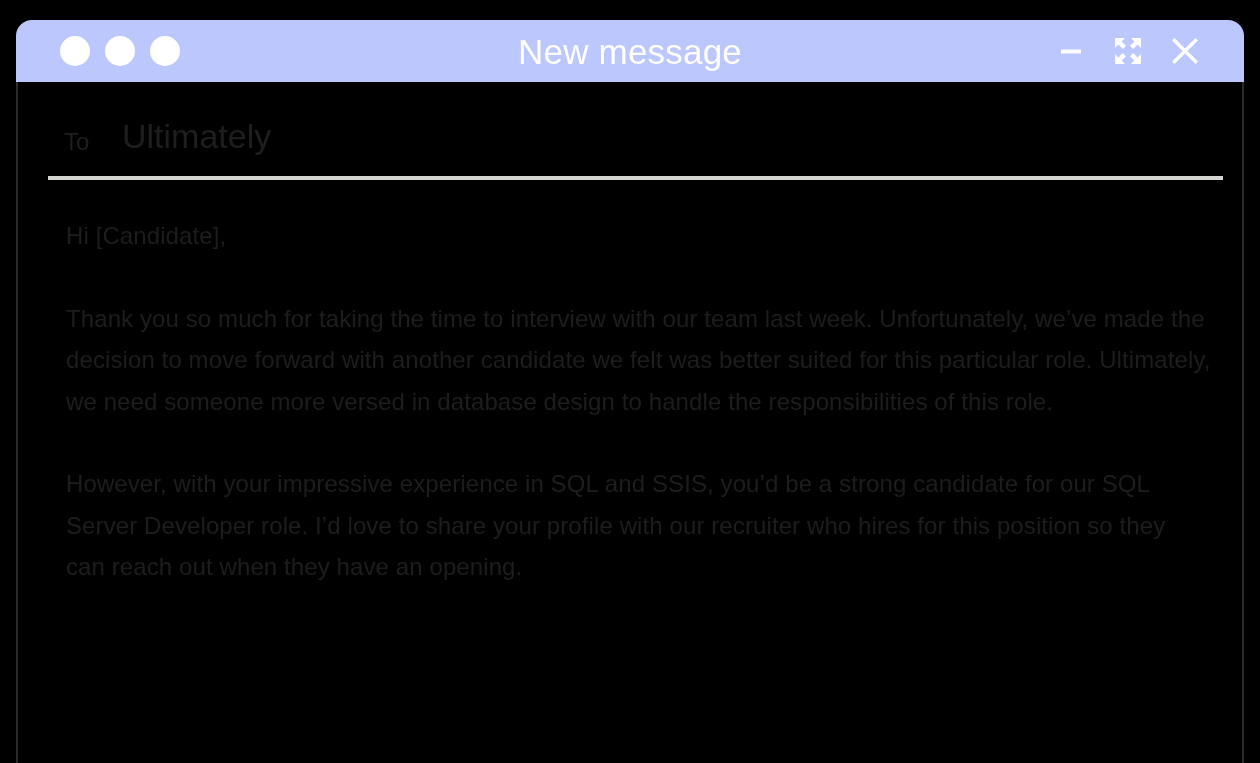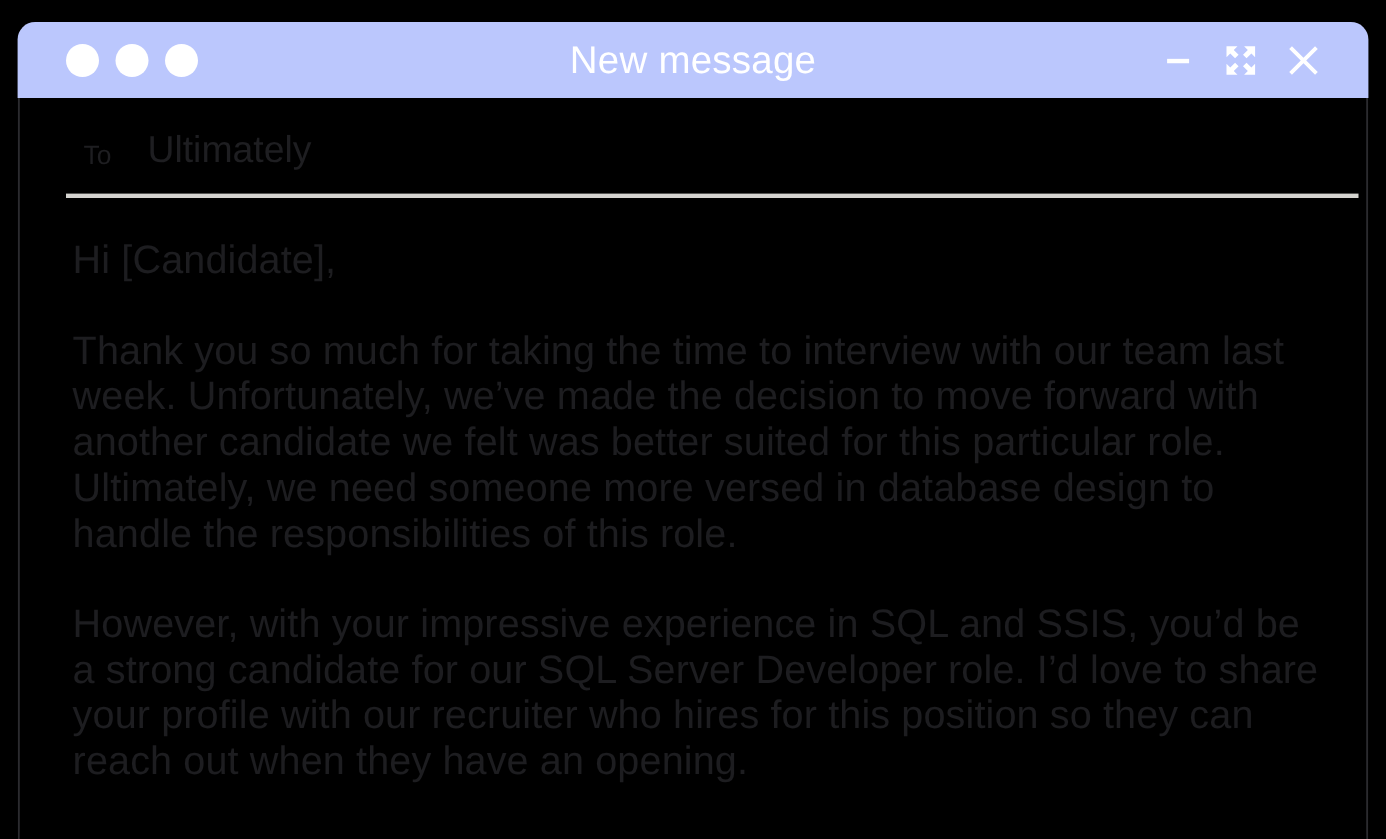--- a/index.html
+++ b/index.html
@@ -28,21 +28,21 @@
     border-top-left-radius: 16px;
     border-top-right-radius: 16px;
   }
 
   
   #title-bar {
     position: absolute;
     left: -2px;
     top: 0;
     width: 1228px;
-    height: 69px;
+    height: 62px;
     background: #bbc7fd;
     border-top-left-radius: 16px;
     border-top-right-radius: 16px;
     box-sizing: border-box;
   }
 
   .traffic-lights {
     position: absolute;
     left: 44px;
     top: 50%;
@@ -89,21 +89,21 @@
     display: flex;
     align-items: center;
     justify-content: center;
     cursor: pointer;
   }
   .win-btn svg { display: block; }
 
   
   #recipient-row {
     position: absolute;
-    left: 12px;
+    left: 0;
     top: 69px;
     width: 100%;
     height: 89px;
   }
   #to-label {
     position: absolute;
     left: 46px;
     top: 41px;
     font-size: 24px;
     color: #1e1e21;
@@ -127,21 +127,21 @@
     height: 4px;
     background: #d5d4d0;
   }
 
   
   #message-body {
     position: absolute;
     left: 48px;
     top: 195px;
     width: 1145px;
-    font-size: 36px;
+    font-size: 24px;
     line-height: 41.5px;
     color: #1d1d20;
     letter-spacing: 0.1px;
   }
   #message-body p {
     margin: 0 0 41px 0;
   }
   #message-body p:last-child { margin-bottom: 4px; }
 </style>
 </head>

